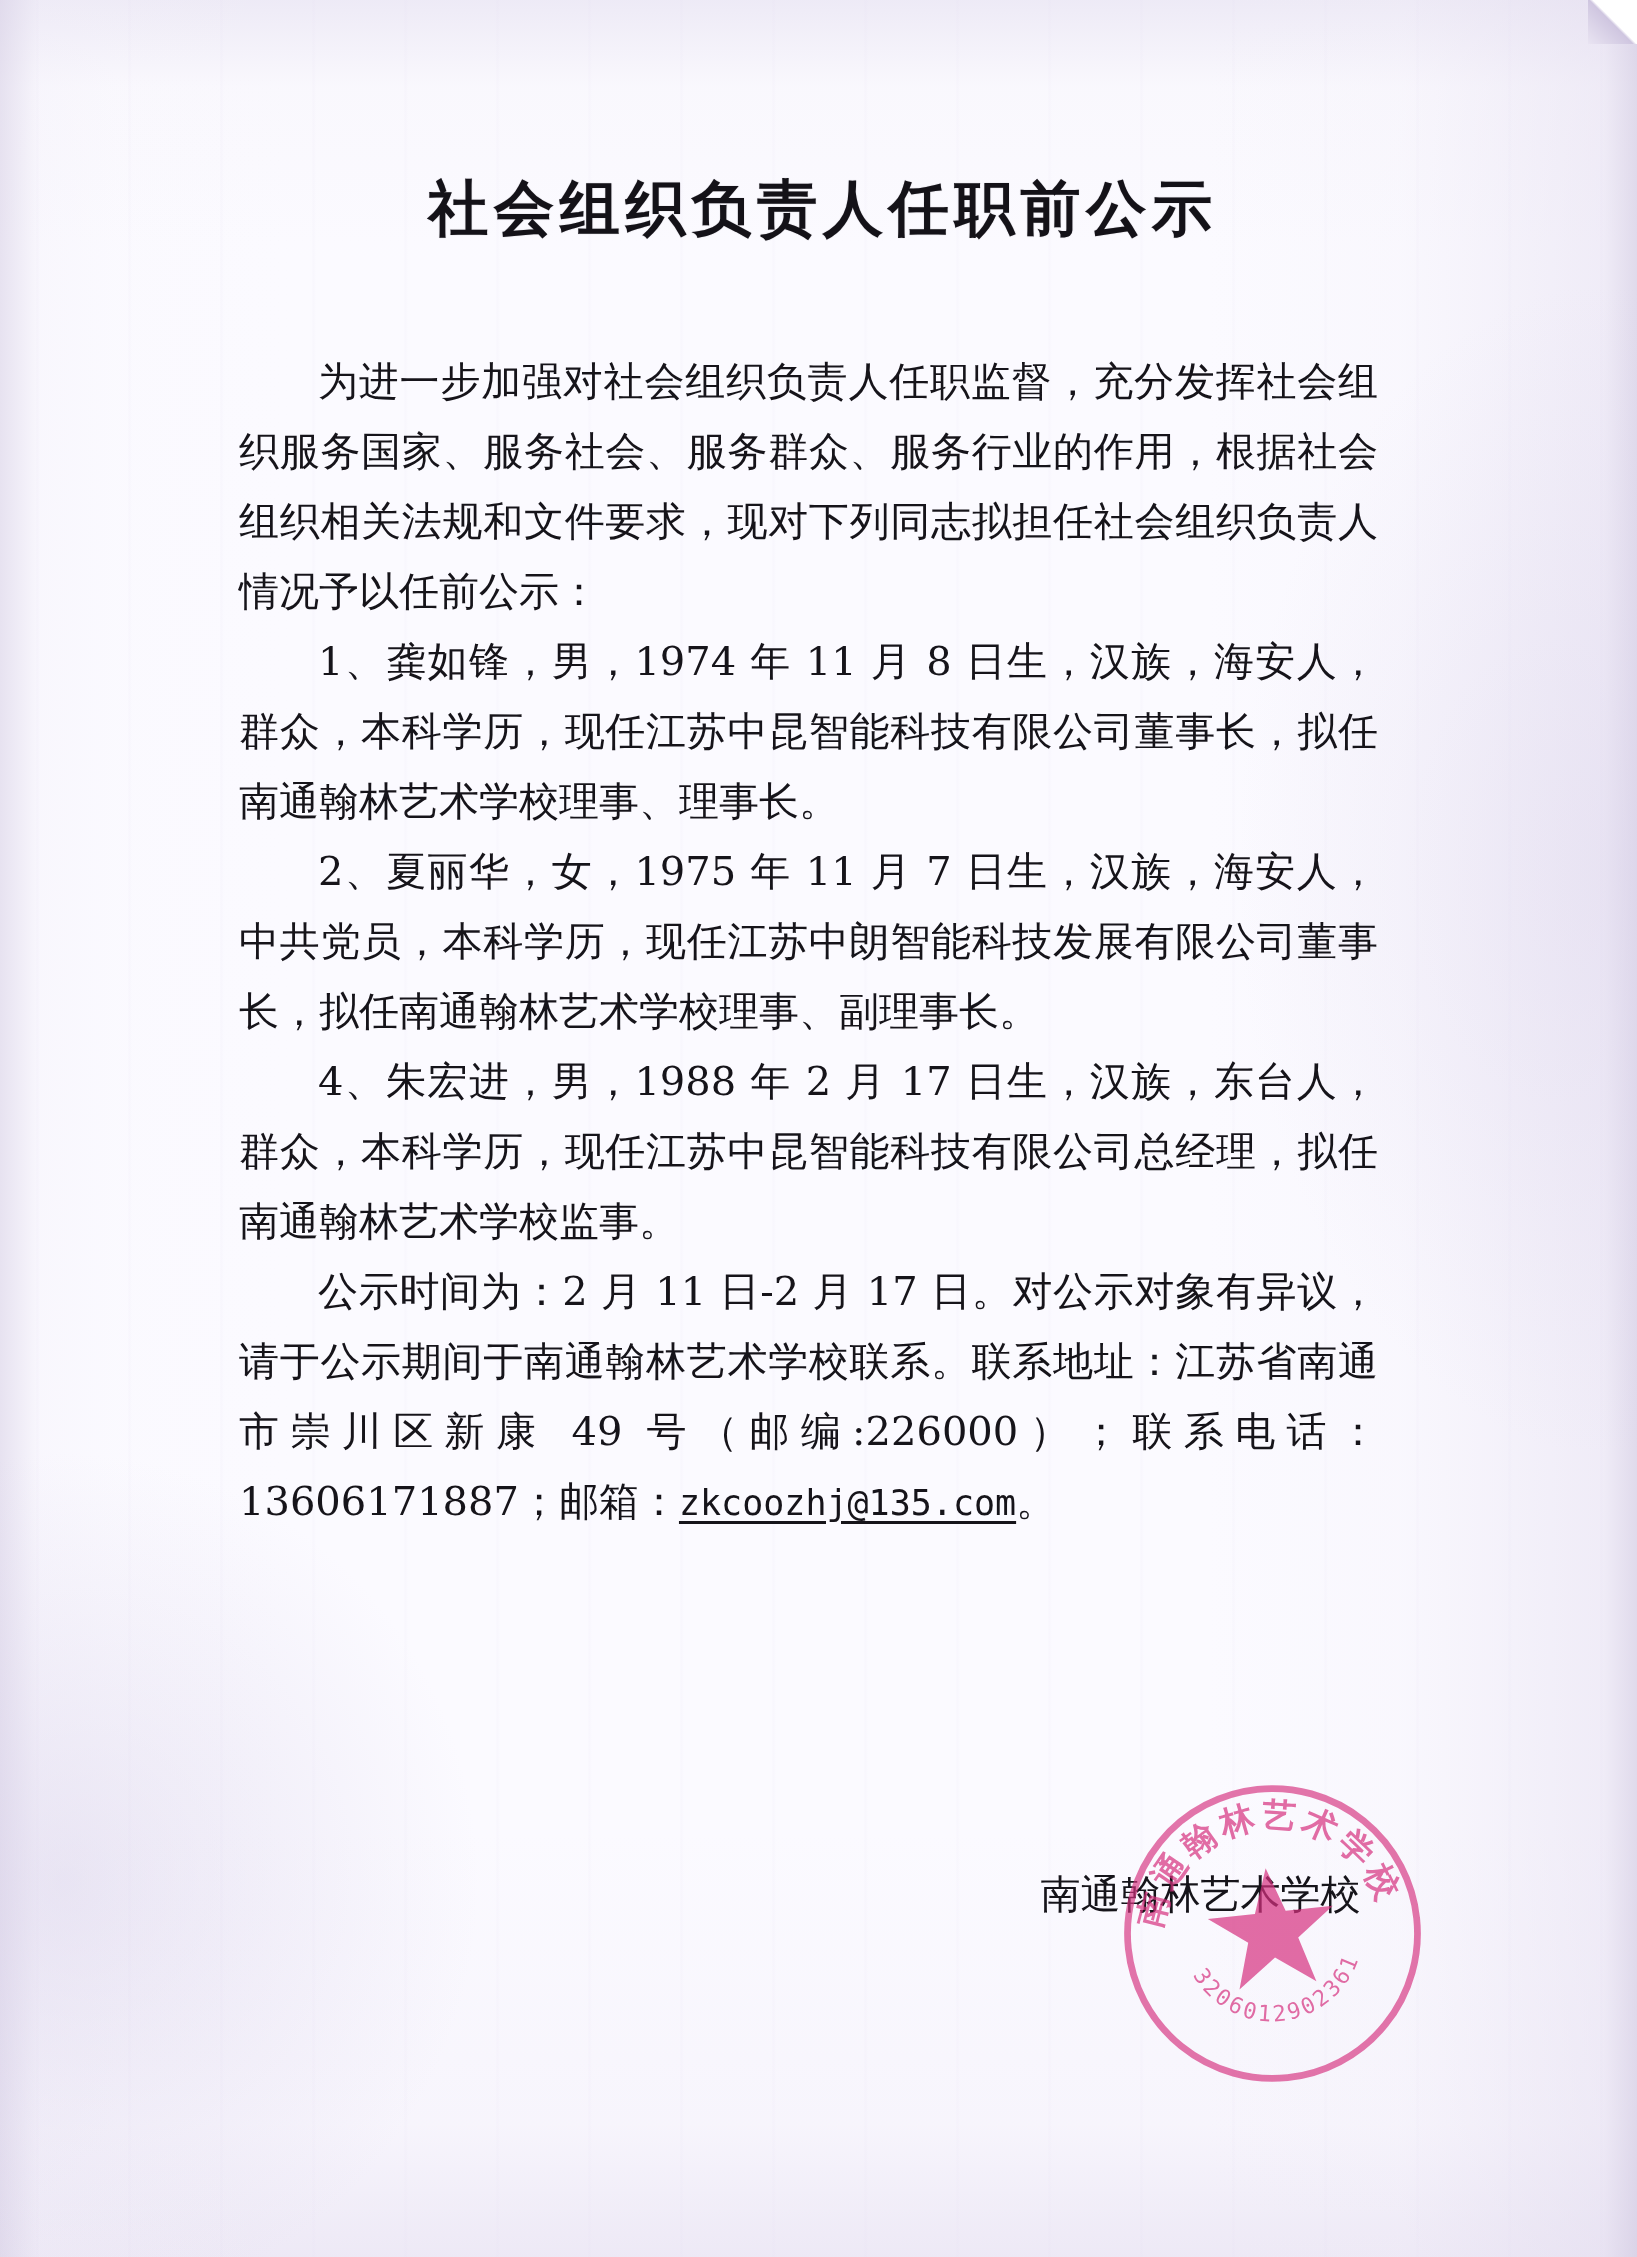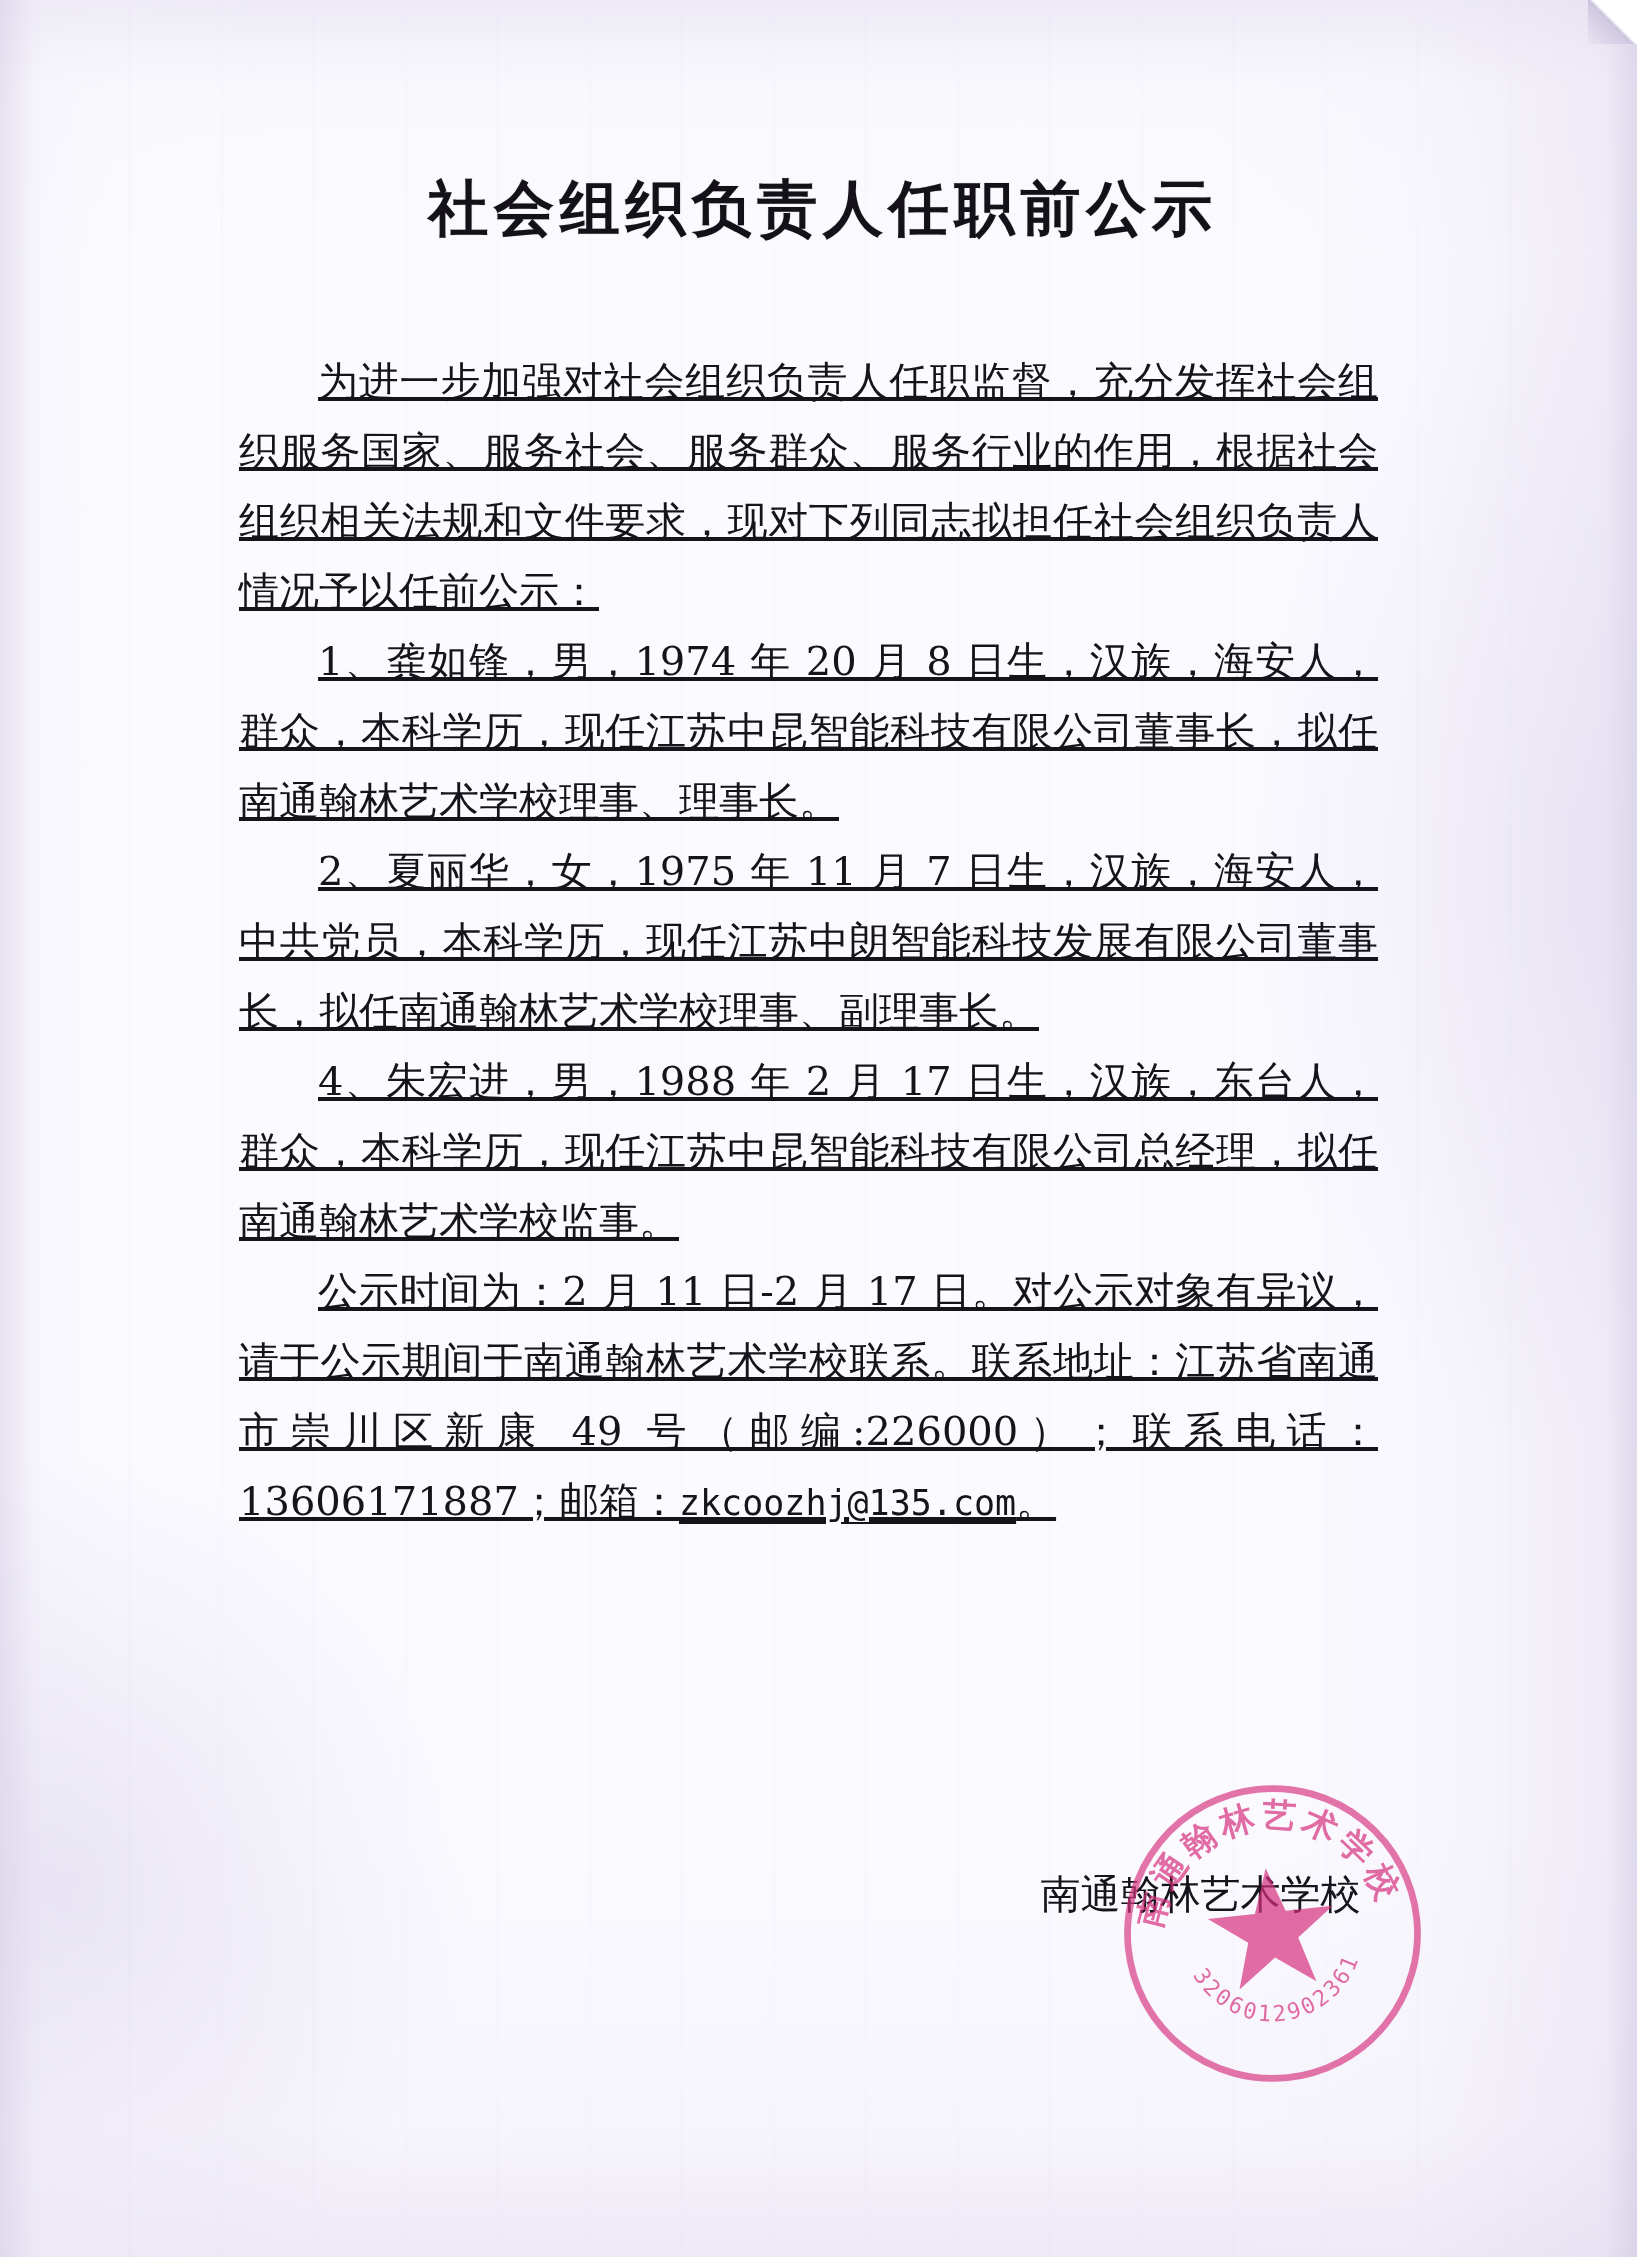--- a/index.html
+++ b/index.html
@@ -89,21 +89,20 @@
     width: 1139px;
     font-size: 40px;
     line-height: 70px;
     color: #16141a;
     text-align: justify;
     text-justify: inter-ideograph;
   }
   .para {
     text-indent: 79px;
     margin: 0 0 0 0;
-    text-decoration: underline;
   }
   .para + .para { margin-top: 0; }
 
   .mail-link {
     text-decoration: underline;
     text-underline-offset: 5.8px;
     font-family: "DejaVu Sans Mono", "Liberation Mono", monospace;
     font-size: 35px;
     color: #16141a;
   }
@@ -161,21 +160,21 @@
   <div class="blotch1"></div>
   <div class="blotch2"></div>
   <div class="corner-fold"></div>
 
   <div class="content">
 
     <div class="doc-title">社会组织负责人任职前公示</div>
 
     <div class="body-block">
       <p class="para">为进一步加强对社会组织负责人任职监督，充分发挥社会组织服务国家、服务社会、服务群众、服务行业的作用，根据社会组织相关法规和文件要求，现对下列同志拟担任社会组织负责人情况予以任前公示：</p>
-      <p class="para">1、龚如锋，男，1974 年 20 月 8 日生，汉族，海安人，群众，本科学历，现任江苏中昆智能科技有限公司董事长，拟任南通翰林艺术学校理事、理事长。</p>
+      <p class="para">1、龚如锋，男，1974 年 11 月 8 日生，汉族，海安人，群众，本科学历，现任江苏中昆智能科技有限公司董事长，拟任南通翰林艺术学校理事、理事长。</p>
       <p class="para">2、夏丽华，女，1975 年 11 月 7 日生，汉族，海安人，中共党员，本科学历，现任江苏中朗智能科技发展有限公司董事长，拟任南通翰林艺术学校理事、副理事长。</p>
       <p class="para">4、朱宏进，男，1988 年 2 月 17 日生，汉族，东台人，群众，本科学历，现任江苏中昆智能科技有限公司总经理，拟任南通翰林艺术学校监事。</p>
       <p class="para"><span>公示时间为：2 月 11 日-2 月 17 日。对公示对象有异议，请于公示期间于南通翰林艺术学校联系。联系地址：江苏省南通市崇川区新康 49 号（邮编:226000）；联系电话：13606171887；邮箱：</span><a class="mail-link" href="#">zkcoozhj@135.com</a><span>。</span></p>
     </div>
 
     <div class="signature">
       <span class="sig-line">南通翰林艺术学校</span>
     </div>
 
     <div class="stamp">

